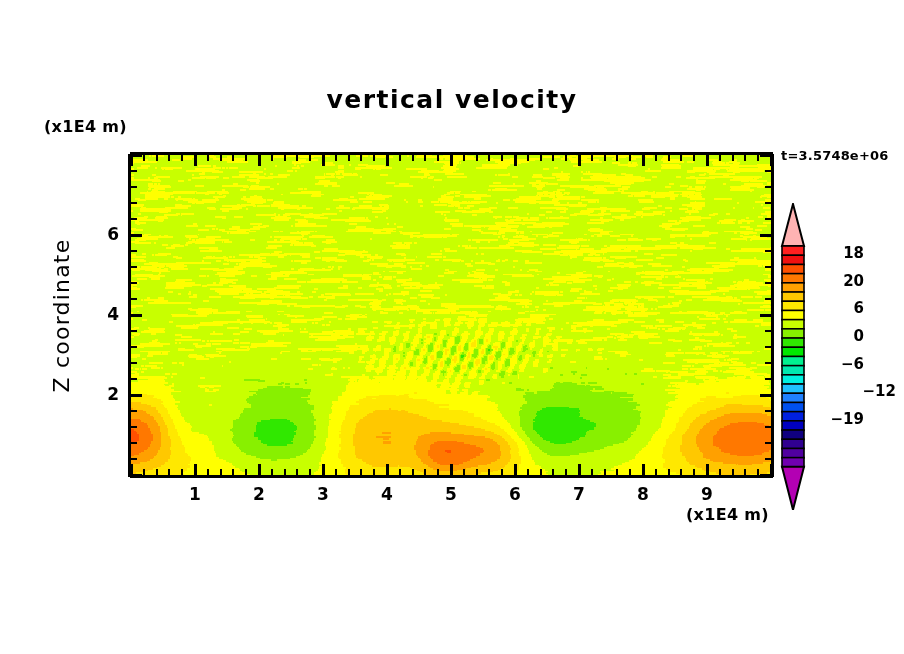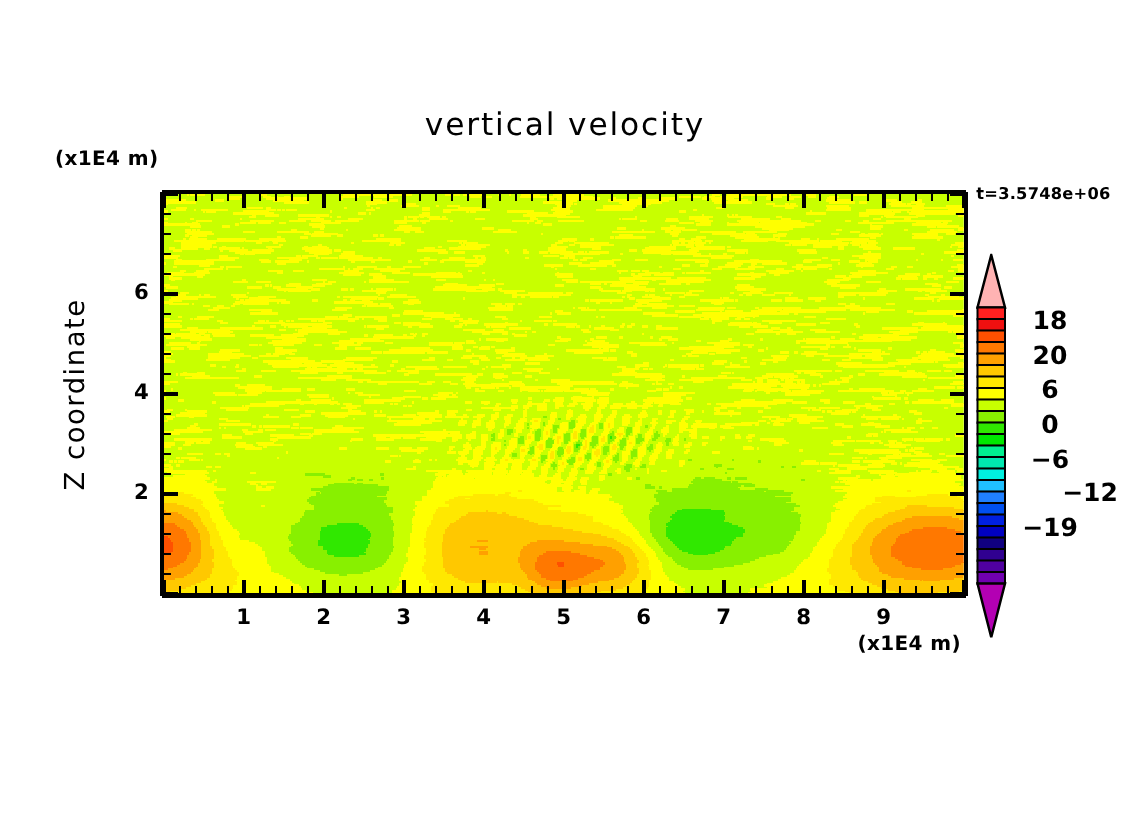--- a/index.html
+++ b/index.html
@@ -27,21 +27,21 @@
     color: #000;
     font-family: "DejaVu Sans", sans-serif;
   }
   #plot-title {
     left: 0;
     top: 85px;
     width: 904px;
     text-align: center;
     font-size: 25px;
     letter-spacing: 1.5px;
-    font-weight: 400;
+    font-weight: 700;
   }
   #y-unit-label {
     left: 44px;
     top: 117px;
     font-size: 16px;
     font-weight: 600;
     letter-spacing: 0.3px;
   }
   #x-unit-label {
     left: 686px;
@@ -79,21 +79,21 @@
   .tick-label {
     position: absolute;
     font-size: 17px;
     font-weight: 700;
     color: #000;
     white-space: pre;
     font-family: "DejaVu Sans", sans-serif;
   }
   .xtick-label { text-align: center; width: 30px; }
   .ytick-label { text-align: right;  width: 30px; }
-  .cbtick-label { text-align: center; width: 48px; font-size: 20px; font-weight: 700; }
+  .cbtick-label { text-align: right; width: 48px; font-size: 15px; font-weight: 700; }
   svg { display: block; }
   #field-svg { position: absolute; left: 131px; top: 155px; }
   #axes-svg  { position: absolute; left: 0; top: 0; }
   #cbar-svg  { position: absolute; left: 778px; top: 203px; }
 </style>
 </head>
 <body>
 
 <div id="root">
 

